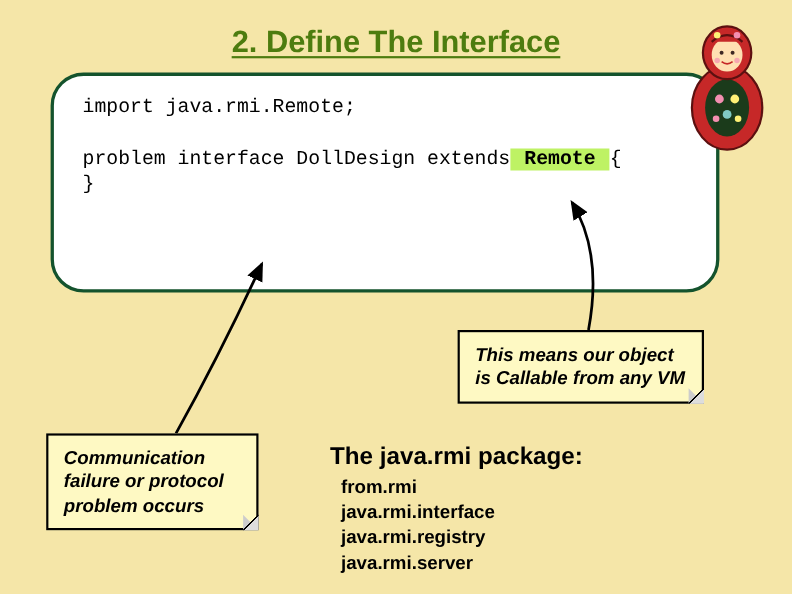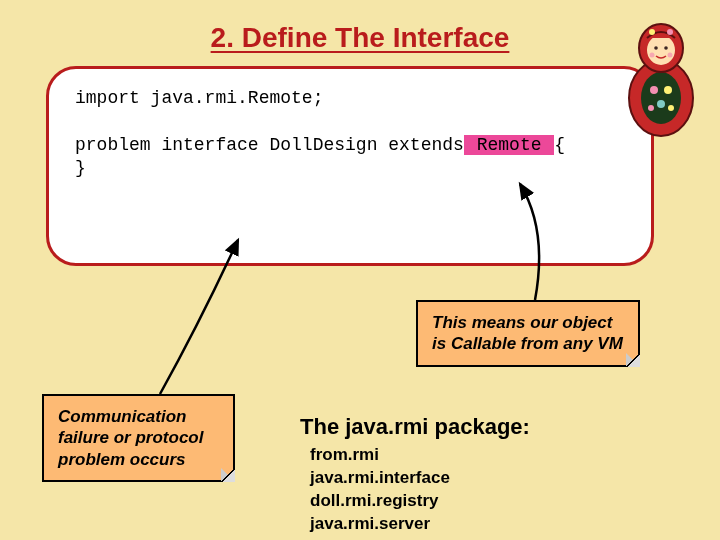--- a/index.html
+++ b/index.html
@@ -12,57 +12,58 @@
     overflow: hidden;
   }
   .title {
     position: absolute;
     top: 22px;
     left: 0;
     width: 100%;
     text-align: center;
     font-size: 28px;
     font-weight: bold;
-    color: #b91c1c;
+    color: #4d7c0f;
     text-decoration: underline;
     text-underline-offset: 4px;
   }
   .code-box {
     position: absolute;
     top: 66px;
     left: 46px;
     width: 608px;
     height: 200px;
     background: #ffffff;
-    border: 3px solid #b91c1c;
+    border: 3px solid #14532d;
     border-radius: 30px;
     padding: 18px 26px;
     font-family: "Courier New", Courier, monospace;
     font-size: 18px;
     line-height: 1.3;
   }
   .code-box pre {
     font-family: inherit;
     white-space: pre;
   }
   .hl {
-    background: #ec4899;
+    background: #bef264;
     padding: 0 2px;
+    font-weight: bold;
   }
   .doll {
     position: absolute;
     top: 18px;
     right: 22px;
     width: 74px;
     height: 120px;
     z-index: 10;
   }
   .note {
     position: absolute;
-    background: #fdba74;
+    background: #fef9c3;
     border: 2px solid #000;
     padding: 10px 14px;
     font-style: italic;
     font-weight: bold;
     font-size: 17px;
     line-height: 1.25;
   }
   .note::after {
     content: "";
     position: absolute;
@@ -97,21 +98,20 @@
     position: absolute;
     top: 402px;
     left: 300px;
     width: 380px;
   }
   .pkg-title {
     font-size: 22px;
     font-weight: bold;
     color: #000;
     margin-bottom: 4px;
-    margin-top: 12px;
   }
   .pkg-list {
     font-size: 17px;
     font-weight: bold;
     line-height: 1.35;
     padding-left: 10px;
   }
   svg.arrow {
     position: absolute;
     pointer-events: none;
@@ -171,16 +171,16 @@
 
 <div class="note note-right">This means our object is Callable from any VM</div>
 
 <div class="note note-left">Communication failure or protocol problem occurs</div>
 
 <div class="pkg-block">
   <div class="pkg-title">The java.rmi package:</div>
   <div class="pkg-list">
     <div>from.rmi</div>
     <div>java.rmi.interface</div>
-    <div>doll.rmi.registry</div>
+    <div>java.rmi.registry</div>
     <div>java.rmi.server</div>
   </div>
 </div>
 
 </body></html>

